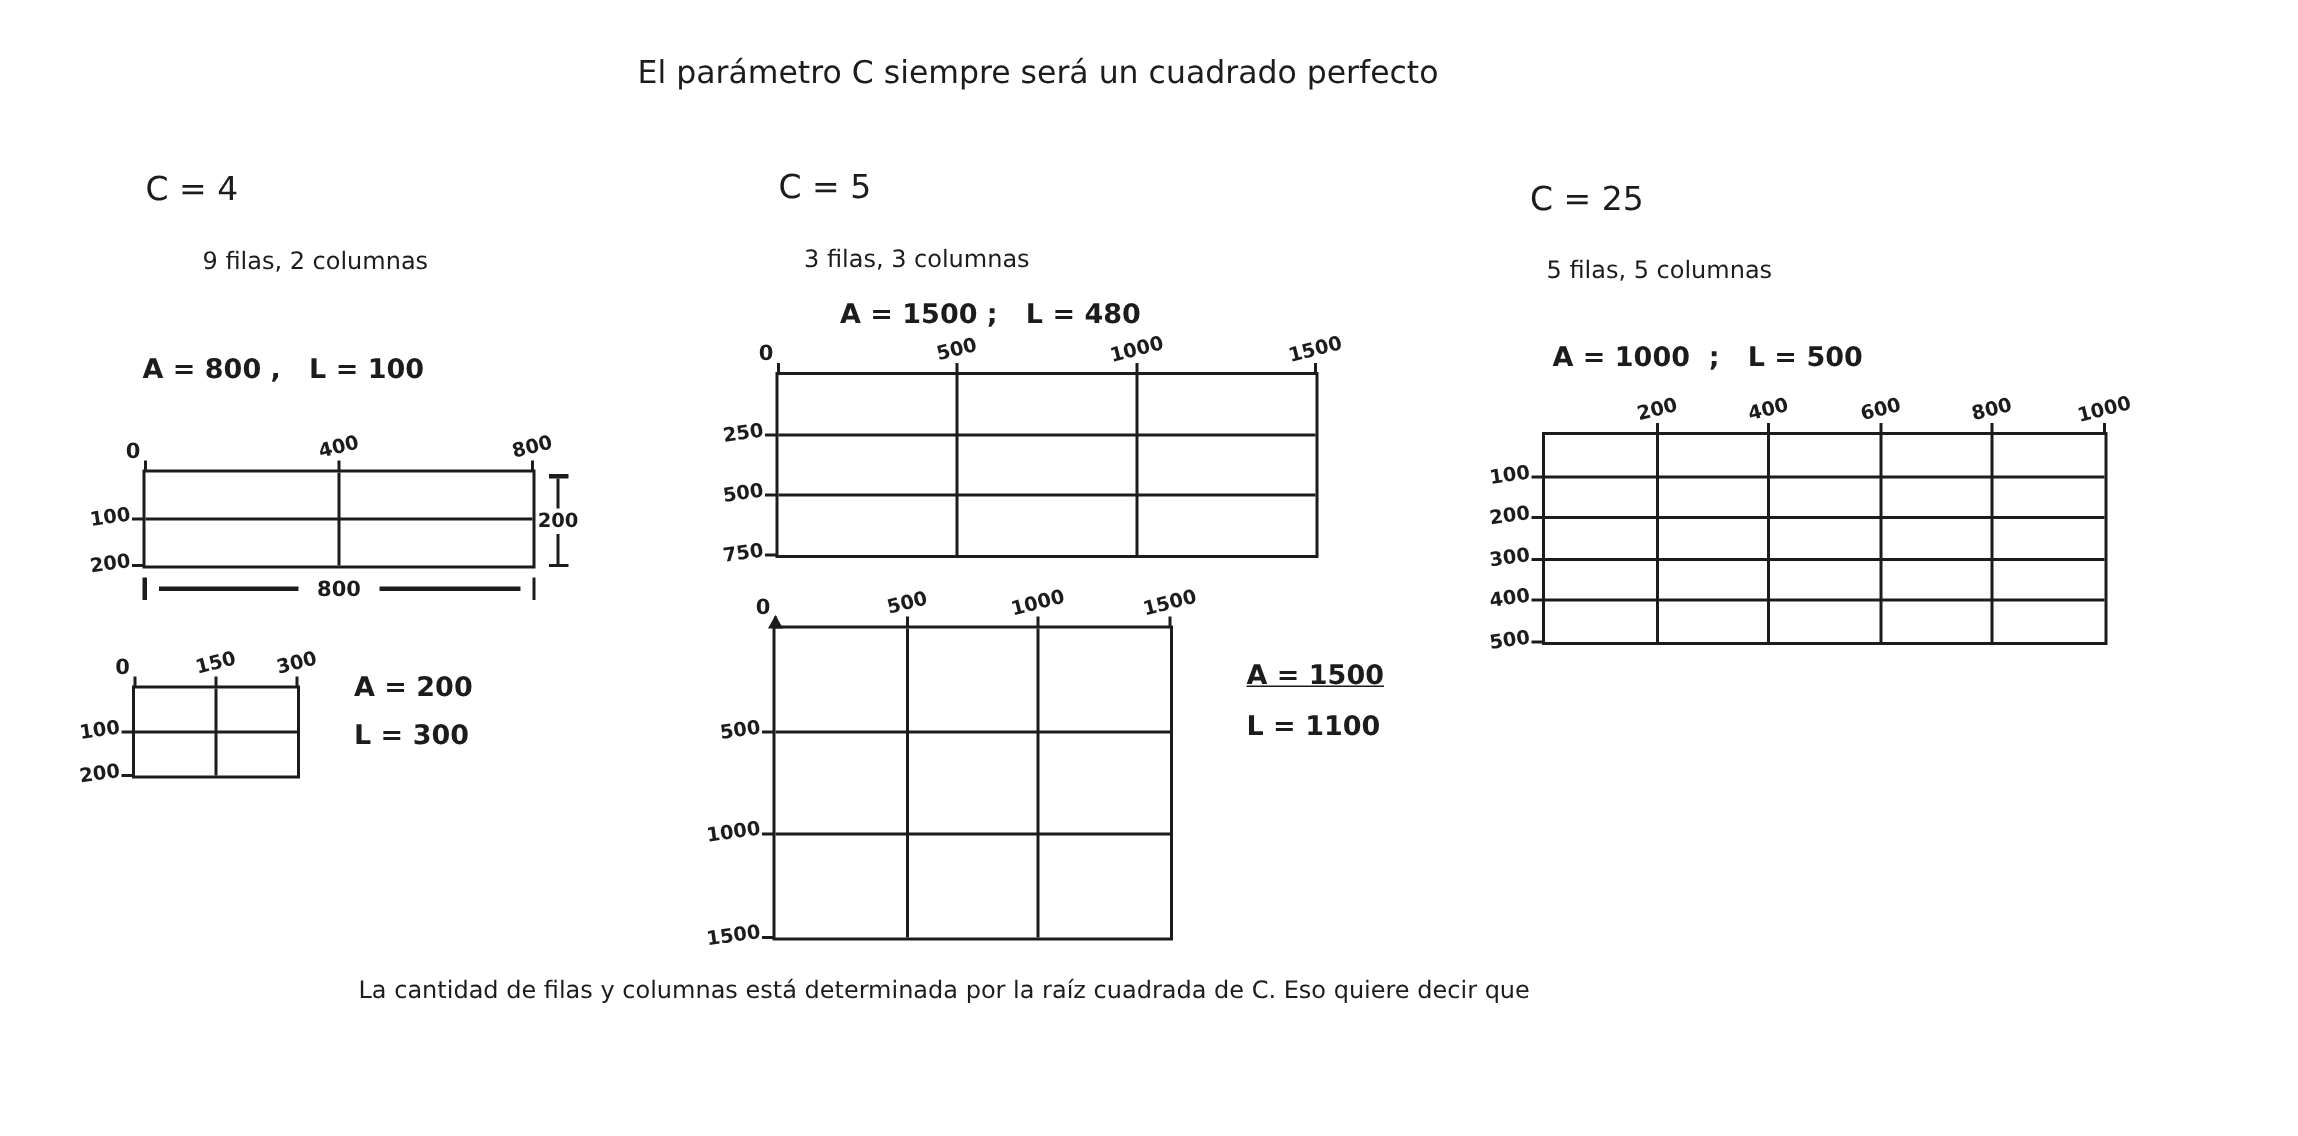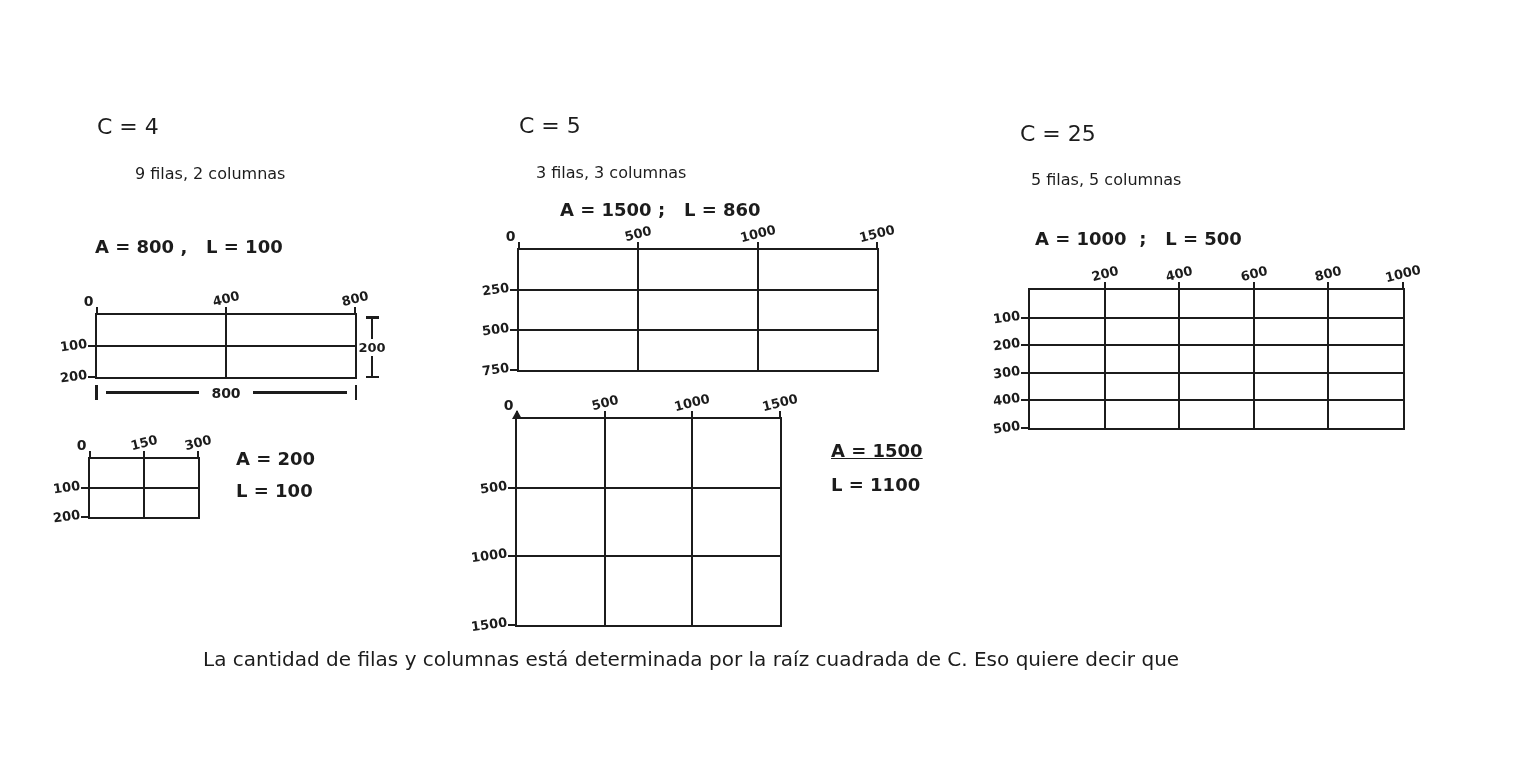--- a/index.html
+++ b/index.html
@@ -13,21 +13,21 @@
   }
   .canvas > div{position:absolute;}
   .title{
     top:36px;left:692px;transform:translateX(-50%);
     font-size:21px;white-space:nowrap;
   }
   .param{font-size:22px;white-space:pre;}
   .dims{font-size:16px;white-space:pre;}
   .formula{font-size:18px;font-weight:bold;white-space:pre;}
   .side{font-size:18px;font-weight:bold;white-space:pre;}
-  .footer{font-size:20px;line-height:33px;white-space:nowrap;}
+  .footer{font-size:16px;line-height:33px;white-space:nowrap;margin-left:36px;}
 
   .grid-box{border:2.5px solid #1c1c1c;background:transparent;}
   .gline{position:absolute;background:#1c1c1c;}
   .gline.v{top:0;bottom:0;width:2px;transform:translateX(-1px);}
   .gline.h{left:0;right:0;height:2px;transform:translateY(-1px);}
   .tick-top{position:absolute;top:-8px;width:2px;height:7px;background:#1c1c1c;transform:translateX(-1px);}
   .tick-left{position:absolute;left:-9px;width:8px;height:2px;background:#1c1c1c;transform:translateY(-1px);}
   .xlab{
     position:absolute;top:-24px;font-size:13px;font-weight:bold;
     transform:translateX(-50%) rotate(-14deg);white-space:nowrap;
@@ -53,20 +53,21 @@
     width:0;height:0;
     border-left:5px solid transparent;border-right:5px solid transparent;
     border-bottom:9px solid #1c1c1c;
   }
 </style>
 </head>
 <body>
 
 <div class="canvas">
 
+  <div class="title">El parámetro C siempre será un cuadrado perfecto</div>
 
   <div class="param" style="left:97px;top:114px;">C = 4</div>
   <div class="dims" style="left:135px;top:164px;">9 filas, 2 columnas</div>
   <div class="formula" style="left:95px;top:236px;">A = 800 ,   L = 100</div>
 
   <div class="grid-box" style="left:95px;top:313px;width:258px;height:62px;">
     <div class="vdim" style="left:266px;top:1px;height:62px;">
       <div class="serif"></div>
       <div class="vline"></div>
       <span class="dim-label">200</span>
@@ -102,25 +103,25 @@
       <div class="tick-top" style="left: 50%;"></div>
       <span class="xlab" style="left: 50%;">150</span>
       <div class="tick-top" style="left: 100%;"></div>
       <span class="xlab" style="left: 100%;">300</span>
       <div class="tick-left" style="top: 50%;"></div>
       <span class="ylab" style="top: 50%;">100</span>
       <div class="tick-left" style="top: 100%;"></div>
       <span class="ylab" style="top: 100%;">200</span>
     </div>
   <div class="side" style="left:236px;top:448px;">A = 200</div>
-  <div class="side" style="left:236px;top:480px;">L = 100</div>
+  <div class="side" style="left:236px;top:480px;">L = 300</div>
 
   <div class="param" style="left:519px;top:113px;">C = 5</div>
   <div class="dims" style="left:536px;top:163px;">3 filas, 3 columnas</div>
-  <div class="formula" style="left:560px;top:199px;">A = 1500 ;   L = 860</div>
+  <div class="formula" style="left:560px;top:199px;">A = 1500 ;   L = 480</div>
 
   <div class="grid-box" style="left:517px;top:248px;width:358px;height:120px;">
       <div class="gline v" style="left: 33.3333%;"></div>
       <div class="gline v" style="left: 66.6667%;"></div>
       <div class="gline h" style="top: 33.3333%;"></div>
       <div class="gline h" style="top: 66.6667%;"></div>
       <div class="tick-top" style="left: 0%;"></div>
       <span class="xlab zero" style="left: 0%;">0</span>
       <div class="tick-top" style="left: 33.3333%;"></div>
       <span class="xlab" style="left: 33.3333%;">500</span>

